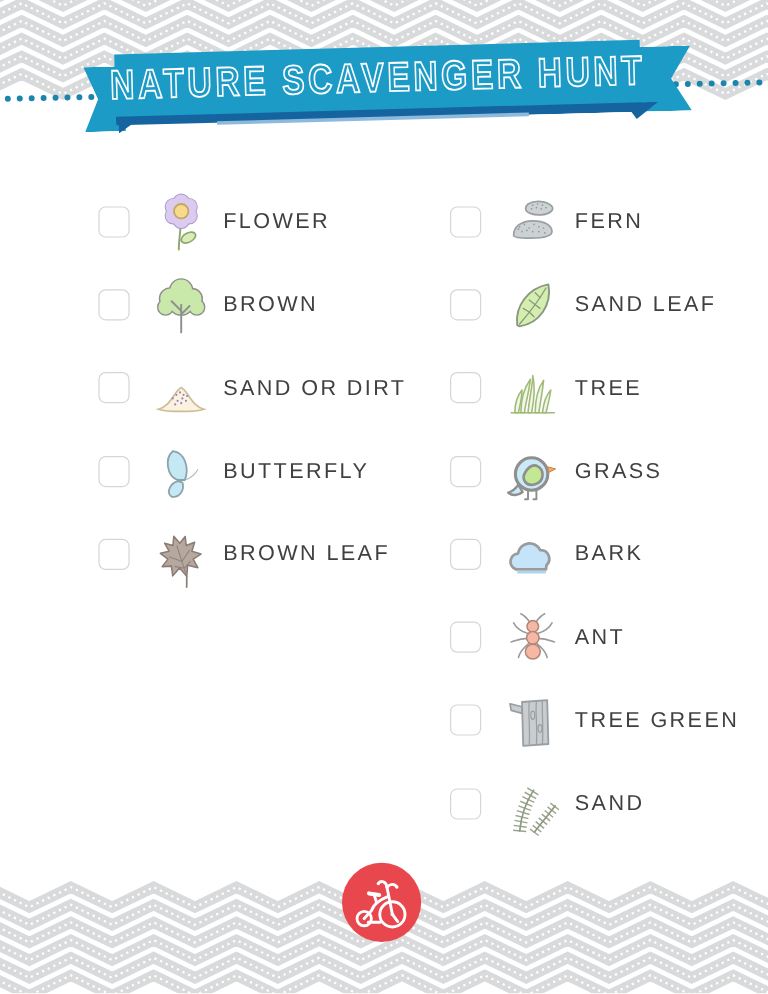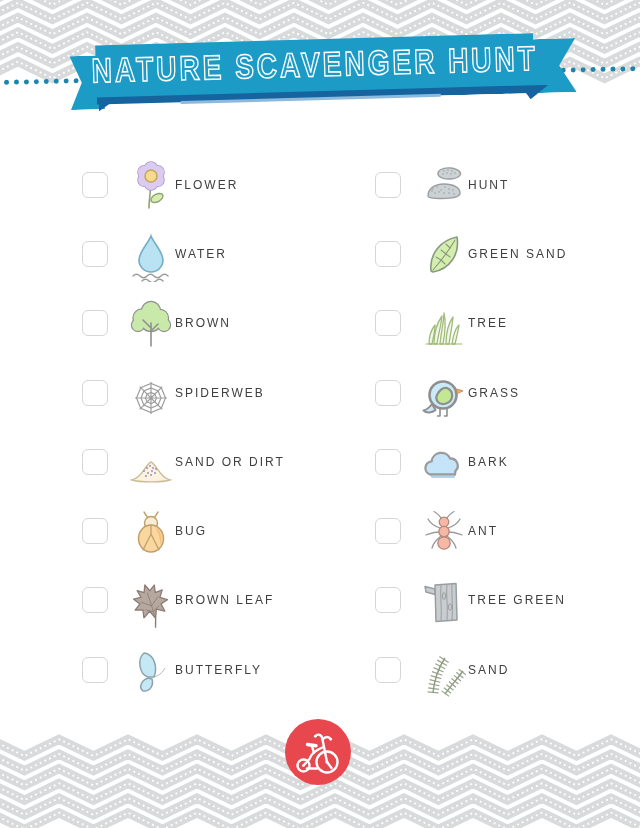--- a/index.html
+++ b/index.html
@@ -33,21 +33,21 @@
        transform:scaleY(1.22);}
   @supports not (-webkit-text-stroke:1px #fff){ .banner-title{color:#fff;} }
   
   .list{position:absolute;left:82px;top:150px;display:flex;z-index:1;}
   .col{display:flex;flex-direction:column;width:293px;}
   .item{height:69.3px;display:flex;align-items:center;}
   .checkbox{width:24px;height:24px;border:1.6px solid var(--checkbox_border);
        border-radius:6px;background:#fff;flex:none;}
   .icon-wrap{width:48px;height:58px;margin-left:19px;flex:none;display:flex;
        align-items:center;justify-content:center;}
-  .label{font-size:12px;letter-spacing:2px;color:var(--label_text);}
+  .label{margin-left:11px;font-size:18px;letter-spacing:2px;color:var(--label_text);}
   
   .logo{position:absolute;left:285px;top:719px;width:66px;height:66px;border-radius:50%;
        background:var(--logo_red);z-index:5;display:flex;align-items:center;justify-content:center;}
 </style>
 </head>
 <body>
 
 <svg id="chevron-top" class="chevron-svg" width="640" height="86">
     <path d="M-16.5,4.8 L18.0,-11.9 L52.5,4.8 L87.0,-11.9 L121.5,4.8 L156.0,-11.9 L190.5,4.8 L225.0,-11.9 L259.5,4.8 L294.0,-11.9 L328.5,4.8 L363.0,-11.9 L397.5,4.8 L432.0,-11.9 L466.5,4.8 L501.0,-11.9 L535.5,4.8 L570.0,-11.9 L604.5,4.8 L639.0,-11.9 L673.5,4.8 L708.0,-11.9 L742.5,4.8 L777.0,-11.9" fill="none" stroke="#d9dadb" stroke-width="9.2"></path>
     <path d="M-16.5,4.8 L18.0,-11.9 L52.5,4.8 L87.0,-11.9 L121.5,4.8 L156.0,-11.9 L190.5,4.8 L225.0,-11.9 L259.5,4.8 L294.0,-11.9 L328.5,4.8 L363.0,-11.9 L397.5,4.8 L432.0,-11.9 L466.5,4.8 L501.0,-11.9 L535.5,4.8 L570.0,-11.9 L604.5,4.8 L639.0,-11.9 L673.5,4.8 L708.0,-11.9 L742.5,4.8 L777.0,-11.9" fill="none" stroke="#ffffff" stroke-width="1.9" stroke-dasharray="1.9 3.3"></path>
@@ -118,33 +118,20 @@
               <circle cx="24" cy="15" r="6" fill="#f8da8c" stroke="#c4a75e" stroke-width="1.5"></circle>
             </g>
           </svg>
         </span>
     <span class="label">FLOWER</span>
   </div>
       <div class="item">
     <span class="checkbox" role="checkbox" aria-checked="false"></span>
     <span class="icon-wrap">
           <svg width="48" height="56" viewBox="0 -4 48 56">
-            <path d="M24,6 C22,12 12,22 12,30 C12,36.6 17.4,42 24,42 C30.6,42 36,36.6 36,30 C36,22 26,12 24,6 Z" fill="#b9e2f3" stroke="#74aec7" stroke-width="1.6"></path>
-            <g fill="none" stroke="#9b9b9b" stroke-width="1.5" stroke-linecap="round">
-              <path d="M6,46 Q9.5,42.5 13,46 T20,46 T27,46 T34,46 T41,46"></path>
-              <path d="M15,51 Q18.5,47.5 22,51 T29,51 T36,51"></path>
-            </g>
-          </svg>
-        </span>
-    <span class="label">WATER</span>
-  </div>
-      <div class="item">
-    <span class="checkbox" role="checkbox" aria-checked="false"></span>
-    <span class="icon-wrap">
-          <svg width="48" height="56" viewBox="0 -4 48 56">
             <g stroke="#8f8f8f" stroke-width="2.4" fill="none">
               <circle cx="15" cy="19" r="8.5"></circle>
               <circle cx="24" cy="12" r="9"></circle>
               <circle cx="33" cy="19" r="8"></circle>
               <circle cx="11" cy="26" r="6"></circle>
               <circle cx="37" cy="26" r="6"></circle>
               <circle cx="24" cy="22" r="10"></circle>
             </g>
             <g fill="#c9e9ab">
               <circle cx="15" cy="19" r="8.5"></circle>
@@ -155,34 +142,20 @@
               <circle cx="24" cy="22" r="10"></circle>
             </g>
             <g stroke="#8f8f8f" stroke-width="1.6" fill="none" stroke-linecap="round">
               <path d="M24,47 L24,24"></path>
               <path d="M24,29 L16,21"></path>
               <path d="M24,32 L31,25"></path>
             </g>
           </svg>
         </span>
     <span class="label">BROWN</span>
-  </div>
-      <div class="item">
-    <span class="checkbox" role="checkbox" aria-checked="false"></span>
-    <span class="icon-wrap">
-          <svg width="48" height="56" viewBox="0 -4 48 56">
-            <g fill="none" stroke="#9e9e9e" stroke-width="1.2">
-              <path d="M24,29 L40,29 M24,29 L35.3,40.3 M24,29 L24,45 M24,29 L12.7,40.3 M24,29 L8,29 M24,29 L12.7,17.7 M24,29 L24,13 M24,29 L35.3,17.7"></path>
-              <polygon points="29.5,29 27.9,32.9 24,34.5 20.1,32.9 18.5,29 20.1,25.1 24,23.5 27.9,25.1"></polygon>
-              <polygon points="34,29 31.1,36.1 24,39 16.9,36.1 14,29 16.9,21.9 24,19 31.1,21.9"></polygon>
-              <polygon points="38.5,29 34.3,39.3 24,43.5 13.7,39.3 9.5,29 13.7,18.7 24,14.5 34.3,18.7"></polygon>
-            </g>
-          </svg>
-        </span>
-    <span class="label">SPIDERWEB</span>
   </div>
       <div class="item">
     <span class="checkbox" role="checkbox" aria-checked="false"></span>
     <span class="icon-wrap">
           <svg width="48" height="56" viewBox="0 -4 48 56">
             <path d="M5,42 C15,40 18,27 24,24 C30,27 33,40 43,42 C36,44.5 12,44.5 5,42 Z" fill="#fbf3e0" stroke="#cdbd96" stroke-width="1.4"></path>
             <g fill="#9186c2">
               <circle cx="17" cy="33" r="0.9"></circle>
               <circle cx="20" cy="30" r="0.9"></circle>
               <circle cx="23" cy="28" r="0.9"></circle>
@@ -195,56 +168,41 @@
               <circle cx="24" cy="37" r="0.9"></circle>
             </g>
           </svg>
         </span>
     <span class="label">SAND OR DIRT</span>
   </div>
       <div class="item">
     <span class="checkbox" role="checkbox" aria-checked="false"></span>
     <span class="icon-wrap">
           <svg width="48" height="56" viewBox="0 -4 48 56">
-            <g stroke="#c0a06a" stroke-linecap="round">
-              <path d="M20.5,10.5 L17,5 M27.5,10.5 L31,5" stroke-width="1.4" fill="none"></path>
-              <circle cx="24" cy="16" r="6.5" fill="#f7ecd6" stroke-width="1.4"></circle>
-              <ellipse cx="24" cy="31.5" rx="12.5" ry="13.5" fill="#fbd7a0" stroke-width="1.5"></ellipse>
-              <path d="M28,20 C34,23 36,30 33.5,38 C33,30 31,24 28,20 Z" fill="#f5c07c" stroke="none"></path>
-              <path d="M24,18 L24,27 M24,27 L16,43 M24,27 L32,43" stroke-width="1.3" fill="none"></path>
-            </g>
-          </svg>
-        </span>
-    <span class="label">BUG</span>
+            <g fill="#c5e8f5" stroke="#8da3ab" stroke-width="1.5" stroke-linejoin="round">
+              <path d="M21,31 C12,28 10,13 17,7 C27,8 31,21 27,31 Z"></path>
+              <path d="M21,32 C15,34 11,41 16,45 C23,46 27,39 25,33 Z"></path>
+            </g>
+            <path d="M27,31 C33,29 36,26 38,22" fill="none" stroke="#8da3ab" stroke-width="1" opacity="0.7"></path>
+          </svg>
+        </span>
+    <span class="label">BUTTERFLY</span>
   </div>
       <div class="item">
     <span class="checkbox" role="checkbox" aria-checked="false"></span>
     <span class="icon-wrap">
           <svg width="48" height="56" viewBox="0 -4 48 56">
             <g transform="rotate(-18 24 28)">
               <path d="M24,8 L27,15 L33,11 L31.5,18.5 L39,18 L34.5,24.5 L41,29 L33.5,31 L35,39 L27.5,34.5 L24,43 L20.5,34.5 L13,39 L14.5,31 L7,29 L13.5,24.5 L9,18 L16.5,18.5 L15,11 L21,15 Z" fill="#b7a89f" stroke="#8b7d75" stroke-width="1.3" stroke-linejoin="round"></path>
               <path d="M24,43 L21,52" stroke="#8b7d75" stroke-width="1.4" fill="none"></path>
               <path d="M24,40 L24,16 M24,30 L15,23 M24,30 L33,23 M24,36 L17,32 M24,36 L31,32" stroke="#8b7d75" stroke-width="0.9" fill="none" opacity="0.85"></path>
             </g>
           </svg>
         </span>
     <span class="label">BROWN LEAF</span>
-  </div>
-      <div class="item">
-    <span class="checkbox" role="checkbox" aria-checked="false"></span>
-    <span class="icon-wrap">
-          <svg width="48" height="56" viewBox="0 -4 48 56">
-            <g fill="#c5e8f5" stroke="#8da3ab" stroke-width="1.5" stroke-linejoin="round">
-              <path d="M21,31 C12,28 10,13 17,7 C27,8 31,21 27,31 Z"></path>
-              <path d="M21,32 C15,34 11,41 16,45 C23,46 27,39 25,33 Z"></path>
-            </g>
-            <path d="M27,31 C33,29 36,26 38,22" fill="none" stroke="#8da3ab" stroke-width="1" opacity="0.7"></path>
-          </svg>
-        </span>
-    <span class="label">BUTTERFLY</span>
   </div>
     </div>
     <div class="col">
       <div class="item">
     <span class="checkbox" role="checkbox" aria-checked="false"></span>
     <span class="icon-wrap">
           <svg width="48" height="56" viewBox="0 -4 48 56">
             <path d="M20,9 C26,5.5 36,6.5 40,11 C42,14 38,17.5 31,18 C24,18.5 18,16 18,13 C18,11.5 18.8,10 20,9 Z" fill="#cdd3d5" stroke="#999fa2" stroke-width="1.4"></path>
             <path d="M8,35 C8,28 14,23 24,23 C34,23 40,27 40,32 C40,36 32,37.5 22,37.5 C13,37.5 8,37 8,35 Z" fill="#ccd2d4" stroke="#999fa2" stroke-width="1.4"></path>
             <g fill="#8f979a">
@@ -263,34 +221,34 @@
               <circle cx="33" cy="29" r="0.7"></circle>
               <circle cx="15" cy="32" r="0.7"></circle>
               <circle cx="19" cy="31" r="0.7"></circle>
               <circle cx="24" cy="32" r="0.7"></circle>
               <circle cx="29" cy="32" r="0.7"></circle>
               <circle cx="34" cy="33" r="0.7"></circle>
               <circle cx="12" cy="30" r="0.7"></circle>
             </g>
           </svg>
         </span>
-    <span class="label">HUNT</span>
+    <span class="label">FERN</span>
   </div>
       <div class="item">
     <span class="checkbox" role="checkbox" aria-checked="false"></span>
     <span class="icon-wrap">
           <svg width="48" height="56" viewBox="0 -4 48 56">
             <path d="M11,41 C9,24 21,10 37,7 C40,24 30,39 13,42 Z" fill="#d4efad" stroke="#8a9883" stroke-width="1.6" stroke-linejoin="round"></path>
             <g fill="none" stroke="#8a9883" stroke-width="1.1" stroke-linecap="round">
               <path d="M13,40 C20,32 28,22 35,10"></path>
               <path d="M21,30 L16,27 M26,24 L21,20 M30,18 L26,14 M21,30 L25,34 M26,24 L30,27"></path>
             </g>
           </svg>
         </span>
-    <span class="label">GREEN SAND</span>
+    <span class="label">SAND LEAF</span>
   </div>
       <div class="item">
     <span class="checkbox" role="checkbox" aria-checked="false"></span>
     <span class="icon-wrap">
           <svg width="48" height="56" viewBox="0 -4 48 56">
             <g fill="#f1f7e8" stroke="#a0ba78" stroke-width="1.3" stroke-linejoin="round">
               <path d="M9,45 C9,38 11,31 15,26 C15,33 13,40 12,45 Z"></path>
               <path d="M14,45 C14,34 17,24 22,17 C21,27 18,37 17,45 Z"></path>
               <path d="M20,45 C21,33 24,22 24,14 C26,23 25,35 23,45 Z"></path>
               <path d="M26,45 C26,34 28,25 33,18 C32,28 30,38 29,45 Z"></path>

